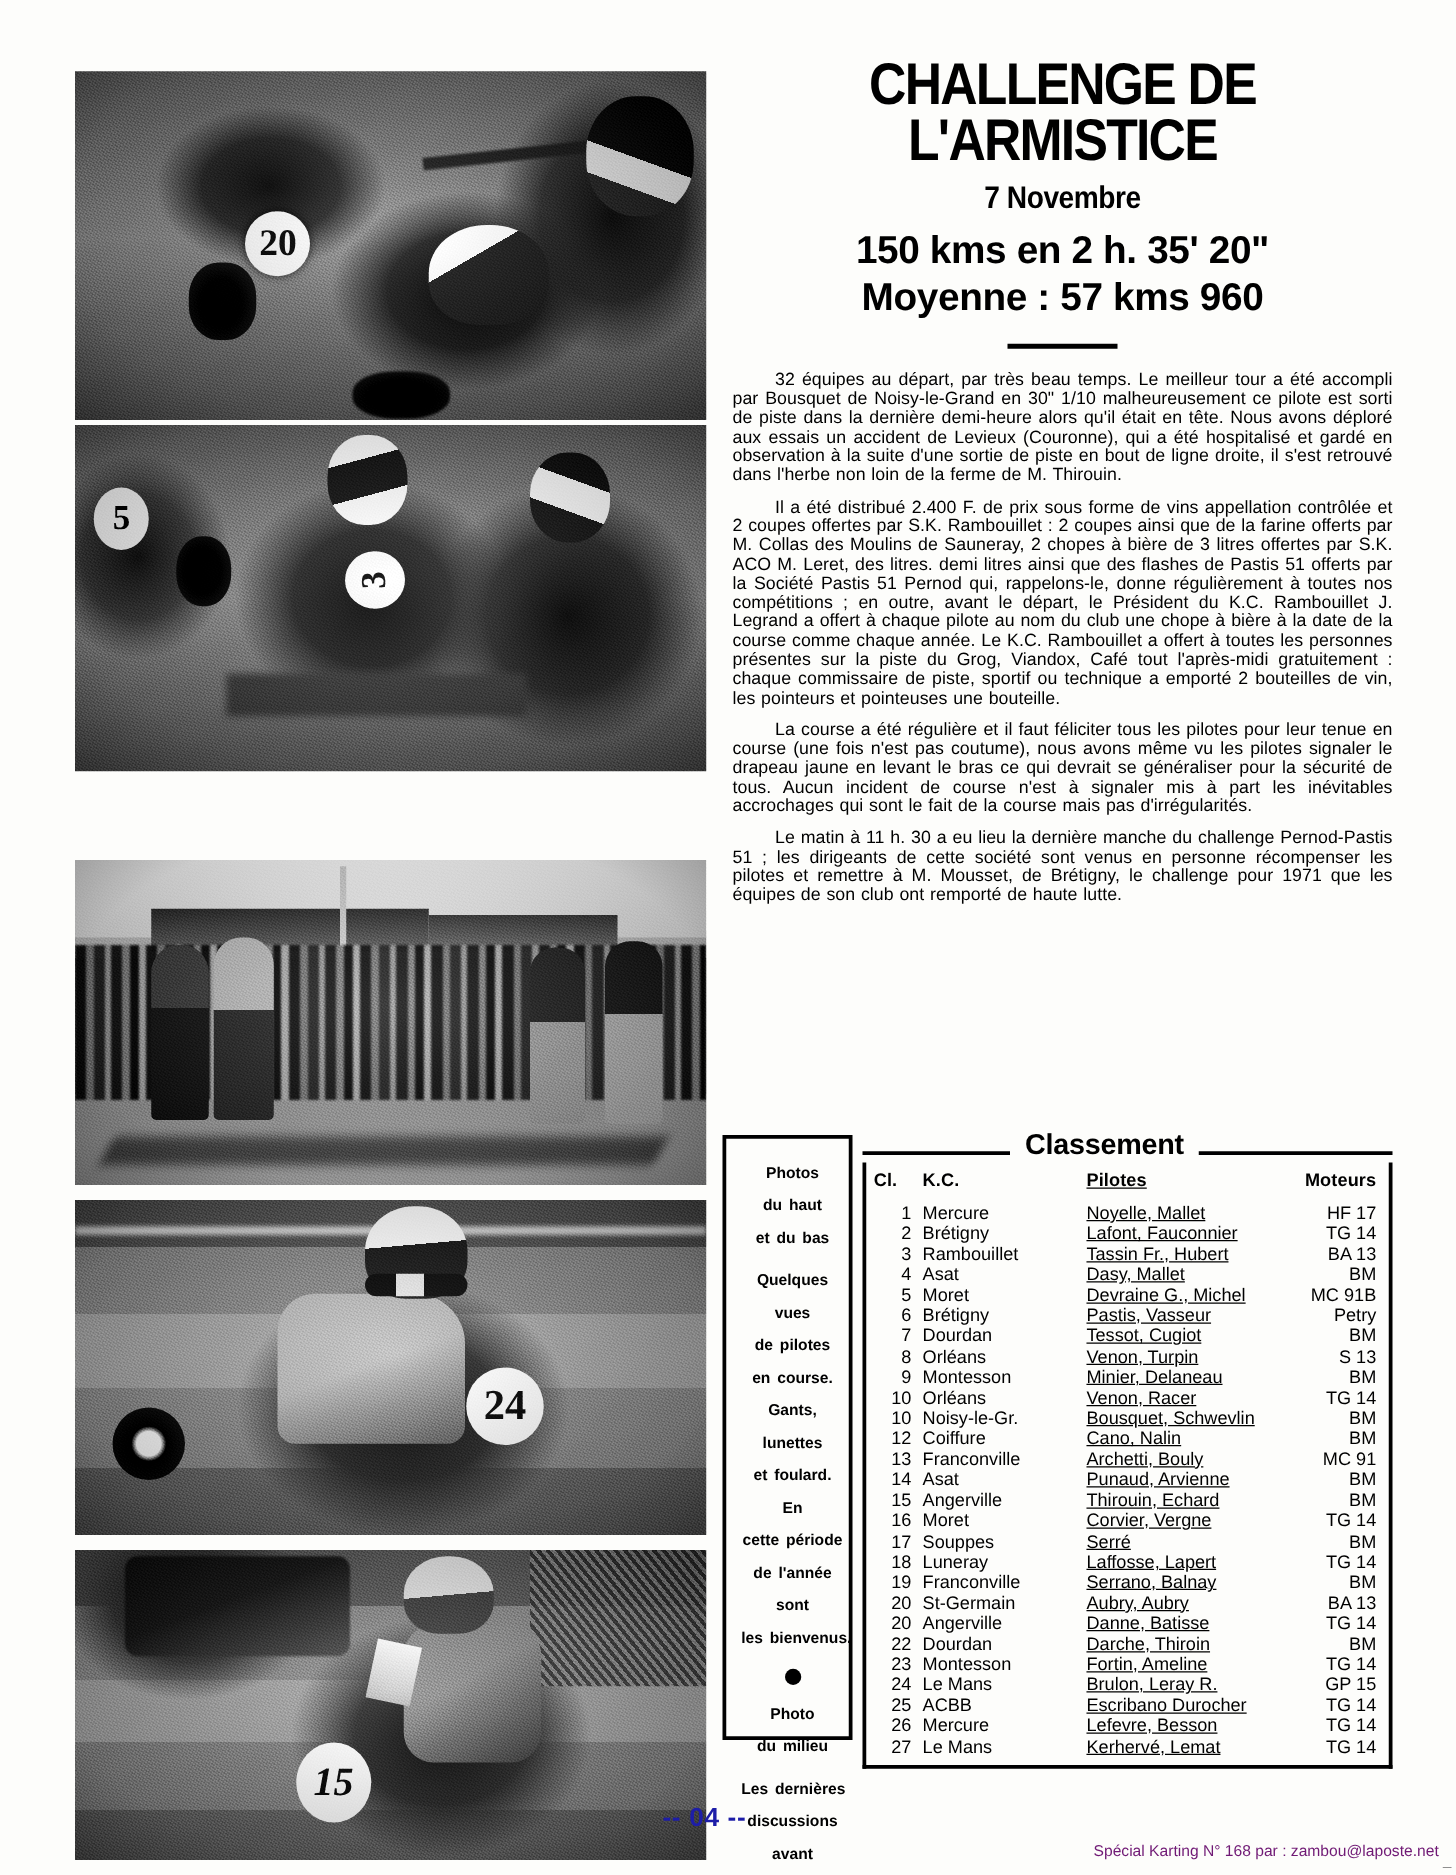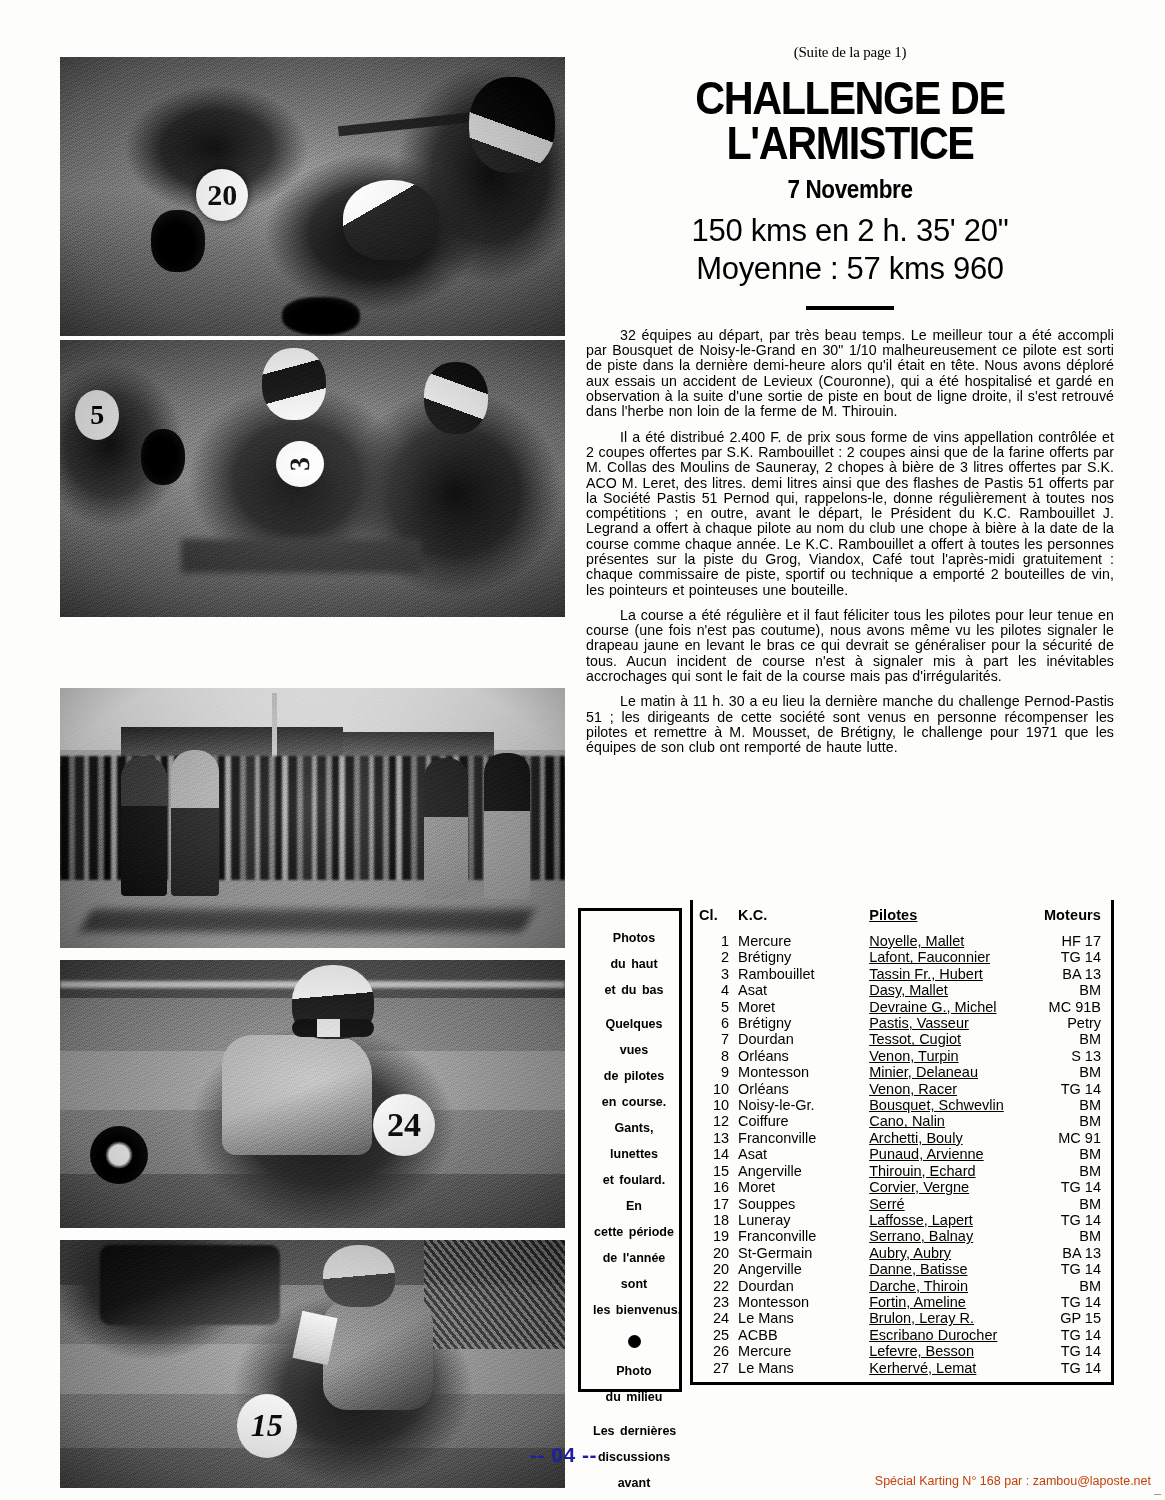--- a/index.html
+++ b/index.html
@@ -211,21 +211,21 @@
     font-family: "Liberation Sans", sans-serif;
     font-weight: 900;
     font-size: 25px;
     transform: scaleX(.9);
     letter-spacing: -.4px;
     margin: 0 0 8px 0;
   }
   .sub-dist, .sub-avg {
     text-align: center;
     font-family: "Liberation Sans", sans-serif;
-    font-weight: 400;
+    font-weight: 700;
     font-size: 31px;
     letter-spacing: -.3px;
     line-height: 1.22;
     margin: 0;
   }
   .rule {
     width: 88px;
     height: 4px;
     background: #000;
     margin: 18px auto 18px auto;
@@ -368,21 +368,21 @@
     font-size: 21px;
     color: #1d1da8;
     letter-spacing: .5px;
   }
   .credit {
     position: absolute;
     right: 14px;
     top: 1474px;
     font-family: "Liberation Sans", sans-serif;
     font-size: 12.5px;
-    color: #c2410c;
+    color: #701a75;
     white-space: nowrap;
   }
   .credit-tail {
     position: absolute;
     right: 4px;
     top: 1481px;
     font-size: 12px;
     color: #8a8a8a;
   }
 </style>
@@ -459,21 +459,20 @@
         <div class="helm"></div>
         <div class="num15">15</div>
       </div>
       <div class="grain"></div>
       <div class="vign"></div>
     </div>
 
   </div>
 
   <div class="right-col">
-    <div class="suite">(Suite de la page 1)</div>
     <h1 class="headline">CHALLENGE  DE  L'ARMISTICE</h1>
     <div class="sub-date">7 Novembre</div>
     <div class="sub-dist">150 kms en 2 h. 35' 20"</div>
     <div class="sub-avg">Moyenne : 57 kms 960</div>
     <div class="rule"></div>
 
     <div class="body-text">
       <p>32 équipes au départ, par très beau temps. Le meilleur tour a été accompli par Bousquet de Noisy-le-Grand en 30" 1/10 malheureusement ce pilote est sorti de piste dans la dernière demi-heure alors qu'il était en tête. Nous avons déploré aux essais un accident de Levieux (Couronne), qui a été hospitalisé et gardé en observation à la suite d'une sortie de piste en bout de ligne droite, il s'est retrouvé dans l'herbe non loin de la ferme de M. Thirouin.</p>
       <p>Il a été distribué 2.400 F. de prix sous forme de vins appellation contrôlée et 2 coupes offertes par S.K. Rambouillet : 2 coupes ainsi que de la farine offerts par M. Collas des Moulins de Sauneray, 2 chopes à bière de 3 litres offertes par S.K. ACO M. Leret, des litres. demi litres ainsi que des flashes de Pastis 51 offerts par la Société Pastis 51 Pernod qui, rappelons-le, donne régulièrement à toutes nos compétitions ; en outre, avant le départ, le Président du K.C. Rambouillet J. Legrand a offert à chaque pilote au nom du club une chope à bière à la date de la course comme chaque année. Le K.C. Rambouillet a offert à toutes les personnes présentes sur la piste du Grog, Viandox, Café tout l'après-midi gratuitement : chaque commissaire de piste, sportif ou technique a emporté 2 bouteilles de vin, les pointeurs et pointeuses une bouteille.</p>
       <p>La course a été régulière et il faut féliciter tous les pilotes pour leur tenue en course (une fois n'est pas coutume), nous avons même vu les pilotes signaler le drapeau jaune en levant le bras ce qui devrait se généraliser pour la sécurité de tous. Aucun incident de course n'est à signaler mis à part les inévitables accrochages qui sont le fait de la course mais pas d'irrégularités.</p>
@@ -504,20 +503,25 @@
       <div>Photo</div>
       <div>du  milieu</div>
       <div class="caption-gap"></div>
       <div>Les  dernières</div>
       <div>discussions</div>
       <div>avant</div>
       <div>le  départ.</div>
     </div>
 
     <div class="classement-wrap">
+      <div class="cls-title-row">
+        <div class="seg-l"></div>
+        <div class="cls-title">Classement</div>
+        <div class="seg-r"></div>
+      </div>
       <div class="cls-box">
         <table class="cls">
           <thead>
             <tr>
               <th class="col-cl">Cl.</th>
               <th class="col-kc">K.C.</th>
               <th class="col-pil">Pilotes</th>
               <th class="col-mot">Moteurs</th>
             </tr>
           </thead>

